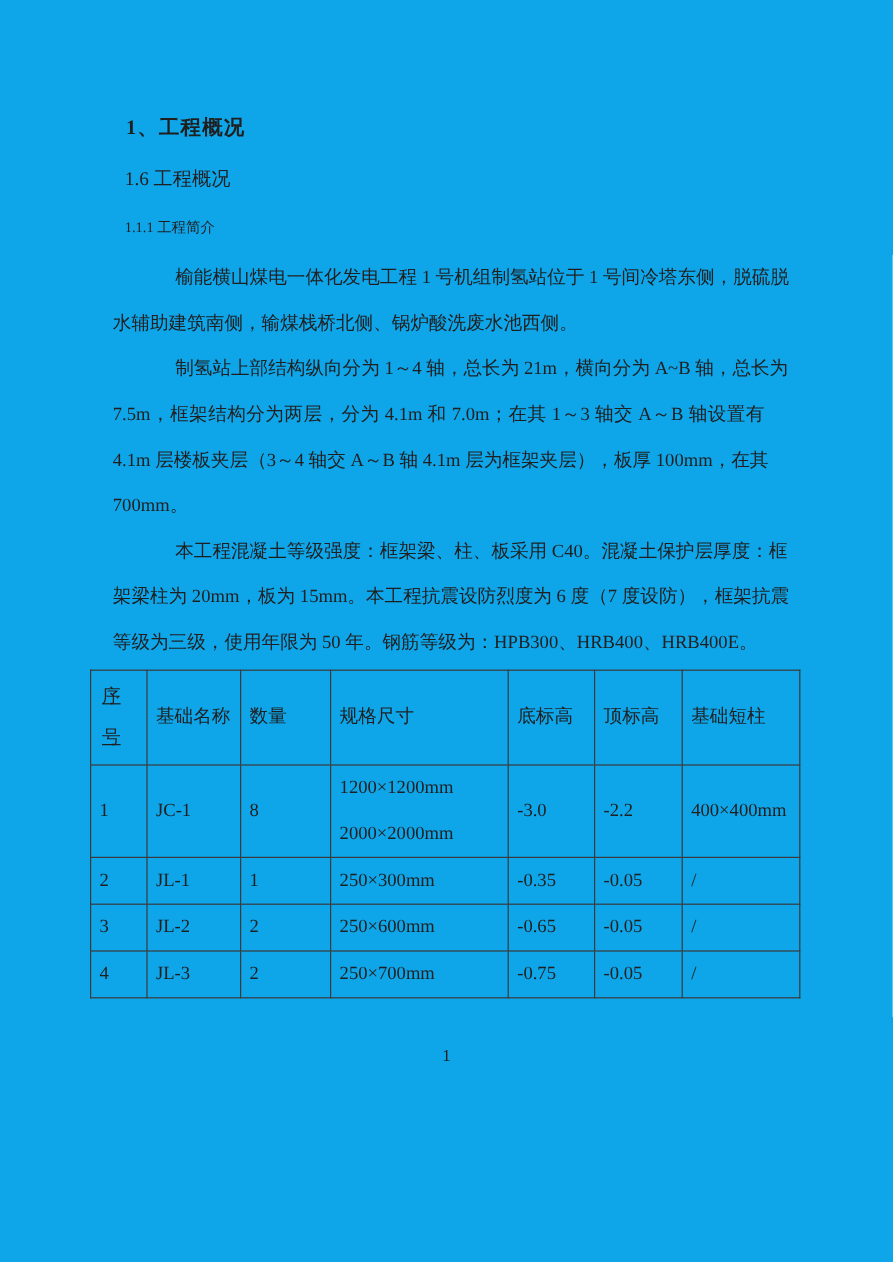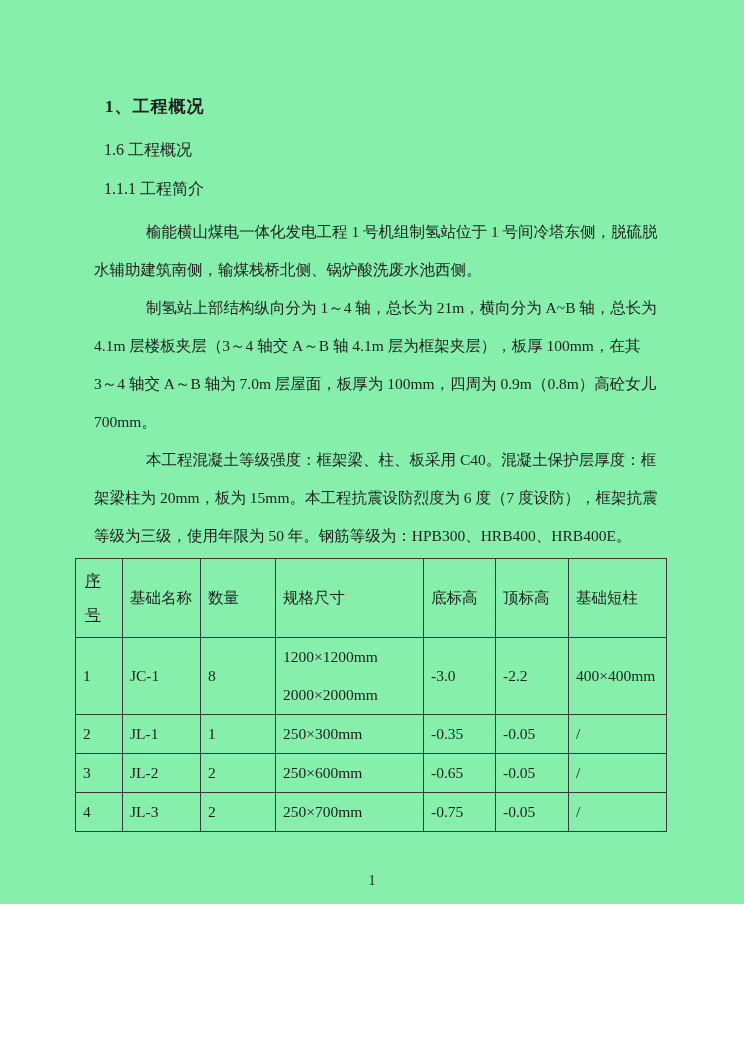--- a/index.html
+++ b/index.html
@@ -4,33 +4,33 @@
 <style>
   * { margin: 0; padding: 0; box-sizing: border-box; }
   html, body { background: #ffffff; }
   body {
     width: 744px; height: 1052px;
     font-family: "Liberation Serif", "DejaVu Serif", serif;
     color: #1f1f1f;
   }
   .page {
     position: relative;
-    width: 744px; height: 904px;
-    background: #86efac;
+    width: 744px; height: 1052px;
+    background: #0ea5e9;
     overflow: hidden;
   }
   .content { padding: 88px 107px 0 83px; }
 
   .h1 {
     font-size: 17px; font-weight: bold;
     line-height: 38px; padding-left: 22px;
     letter-spacing: 1px;
   }
   .h2 { font-size: 16px; font-weight: normal; line-height: 38px; padding-left: 21px; margin-top: 5px; }
-  .h3 { font-size: 16px; font-weight: normal; line-height: 38px; padding-left: 21px; margin-top: 1px; }
+  .h3 { font-size: 12px; font-weight: normal; line-height: 38px; padding-left: 21px; margin-top: 1px; }
 
   .paragraphs { margin-top: 5px; }
   .line {
     font-size: 15.5px;
     line-height: 38px;
     white-space: nowrap;
     text-align: justify;
     text-align-last: justify;
     margin-left: 11px;
   }
@@ -87,22 +87,22 @@
     <div class="h2">1.6 工程概况</div>
     <div class="h3">1.1.1 工程简介</div>
 
     <div class="paragraphs" id="paragraphs">
         <div class="para">
           <div class="line first">榆能横山煤电一体化发电工程 1 号机组制氢站位于 1 号间冷塔东侧，脱硫脱</div>
           <div class="line last">水辅助建筑南侧，输煤栈桥北侧、锅炉酸洗废水池西侧。</div>
         </div>
         <div class="para">
           <div class="line first">制氢站上部结构纵向分为 1～4 轴，总长为 21m，横向分为 A~B 轴，总长为</div>
+          <div class="line">7.5m，框架结构分为两层，分为 4.1m 和 7.0m；在其 1～3 轴交 A～B 轴设置有</div>
           <div class="line">4.1m 层楼板夹层（3～4 轴交 A～B 轴 4.1m 层为框架夹层），板厚 100mm，在其</div>
-          <div class="line">3～4 轴交 A～B 轴为 7.0m 层屋面，板厚为 100mm，四周为 0.9m（0.8m）高砼女儿</div>
           <div class="line last">700mm。</div>
         </div>
         <div class="para">
           <div class="line first">本工程混凝土等级强度：框架梁、柱、板采用 C40。混凝土保护层厚度：框</div>
           <div class="line">架梁柱为 20mm，板为 15mm。本工程抗震设防烈度为 6 度（7 度设防），框架抗震</div>
           <div class="line last">等级为三级，使用年限为 50 年。钢筋等级为：HPB300、HRB400、HRB400E。</div>
         </div>
       </div>
 
     <table class="foundation" id="foundation-table">

